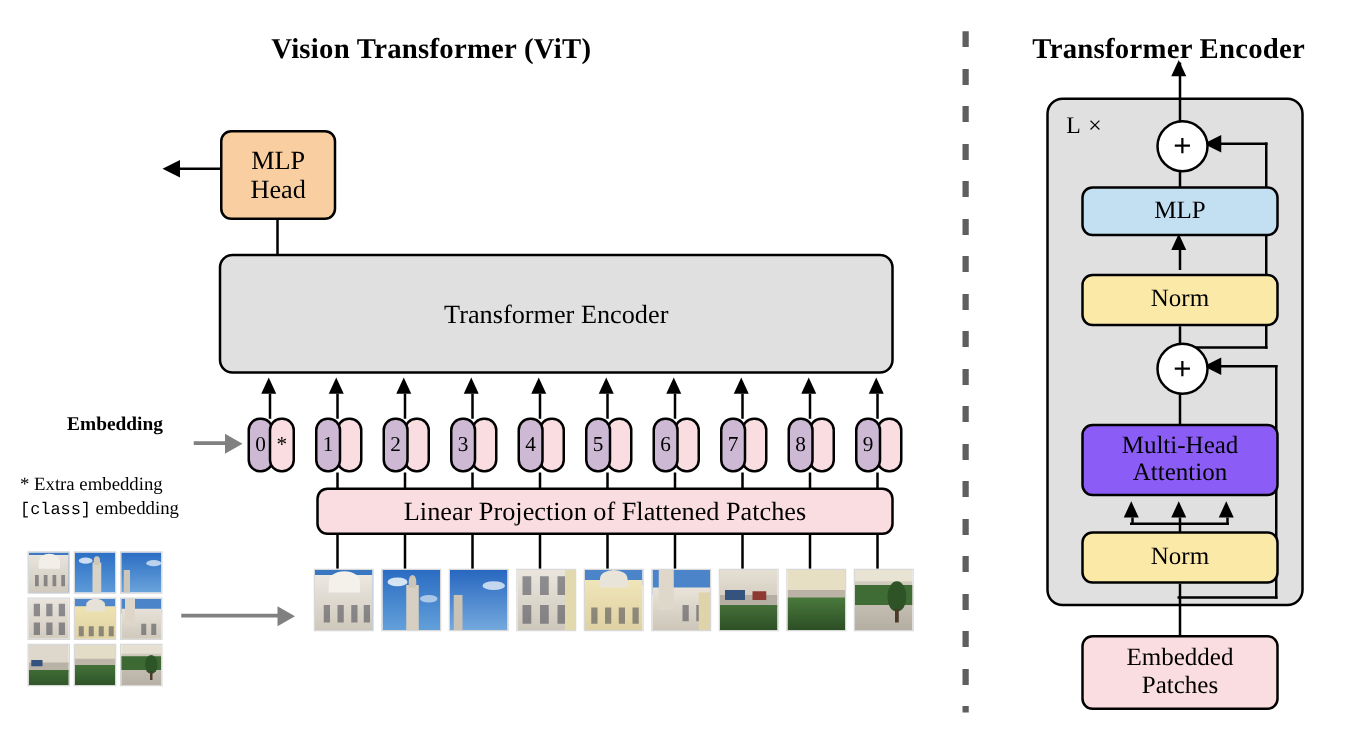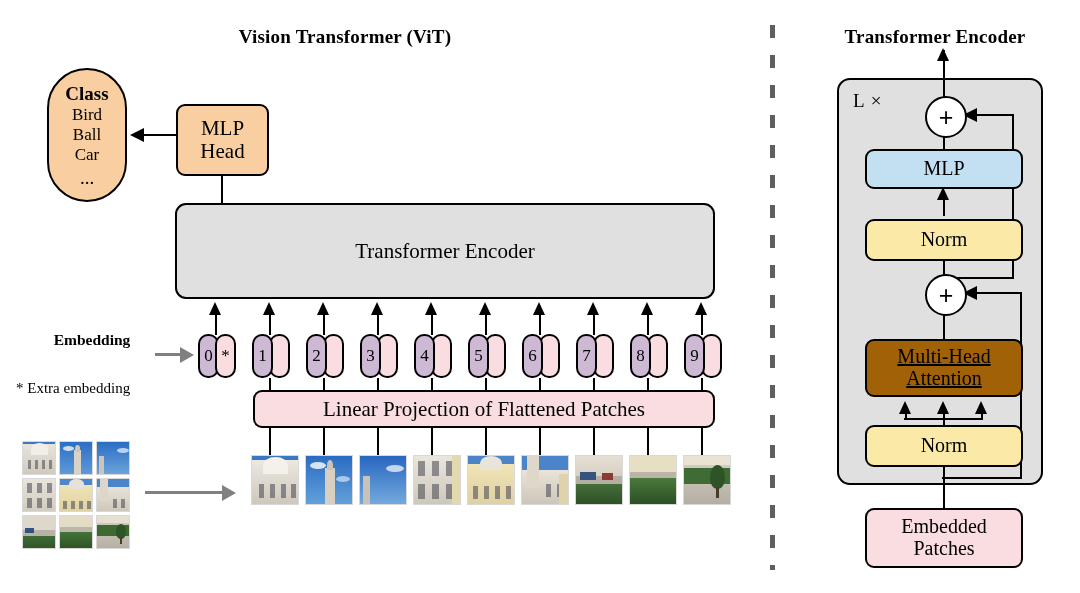--- a/index.html
+++ b/index.html
@@ -17,21 +17,21 @@
     width: 1080px;
     height: 593px;
     background: #ffffff;
     overflow: hidden;
   }
   .abs { position: absolute; }
 
   
   .title {
     font-weight: bold;
-    font-size: 19px;
+    font-size: 23px;
     letter-spacing: 0.2px;
     text-align: center;
     white-space: nowrap;
   }
   #title-left  { left: 120px; top: 26px; width: 450px; }
   #title-right { left: 800px; top: 26px; width: 270px; }
 
   
   .node {
     box-sizing: border-box;
@@ -44,21 +44,21 @@
     white-space: pre-line;
     font-size: 19px;
   }
   .r8  { border-radius: 9px; }
   .r10 { border-radius: 11px; }
 
   .fill-orange { background: #f9cfa1; }
   .fill-pink   { background: #fadde1; }
   .fill-blue   { background: #c3e0f2; }
   .fill-yellow { background: #fbe9a8; }
-  .fill-green  { background: #a16207; text-decoration: underline; }
+  .fill-green  { background: #8b5cf6; }
   .fill-gray   { background: #e0e0e0; }
 
   
   #class-pill {
     left: 47px; top: 68px; width: 80px; height: 134px;
     border-radius: 40px;
     flex-direction: column;
     justify-content: center;
     font-size: 17px;
     line-height: 1.18;
@@ -177,27 +177,20 @@
   .patch .tree  { position: absolute; border-radius: 50% 50% 45% 45%; }
 </style>
 </head>
 <body>
 
 <div id="figure">
 
   <div class="abs title" id="title-left">Vision Transformer (ViT)</div>
   <div class="abs title" id="title-right">Transformer Encoder</div>
 
-  <div class="abs node r10 fill-orange" id="class-pill">
-    <span class="hd">Class</span>
-    <span>Bird</span>
-    <span>Ball</span>
-    <span>Car</span>
-    <span class="dots">...</span>
-  </div>
 
   <div class="abs hline" style="left:143px; top:133.5px; width:34px;"></div>
   <div class="abs arrow-left" style="left:130px; top:127.5px;"></div>
 
   <div class="abs node r8 fill-orange" id="mlp-head">MLP
 Head</div>
 
   <div class="abs vline" style="left:221px; top:176px; height:29px;"></div>
 
   <div class="abs node r10 fill-gray" id="encoder-box">Transformer Encoder</div>
@@ -226,20 +219,21 @@
   </div>
 
   <div class="abs" id="pp-label">
     <div>Embedding</div>
   </div>
   <div class="abs gray-line" style="left:155px; top:353px; width:26px;"></div>
   <div class="abs arrow-right-gray" style="left:180px; top:346.5px;"></div>
 
   <div class="abs" id="extra-label">
     <div>* Extra embedding</div>
+    <div><span class="mono">[class]</span><span> embedding</span></div>
   </div>
 
   <div class="token-group" style="left:198px;">
     <div class="tok-pos">0</div>
     <div class="tok-patch star fill-pink">*</div>
   </div>
   <div class="token-group" style="left:252px;">
     <div class="tok-pos">1</div>
     <div class="tok-patch"></div>
   </div>

